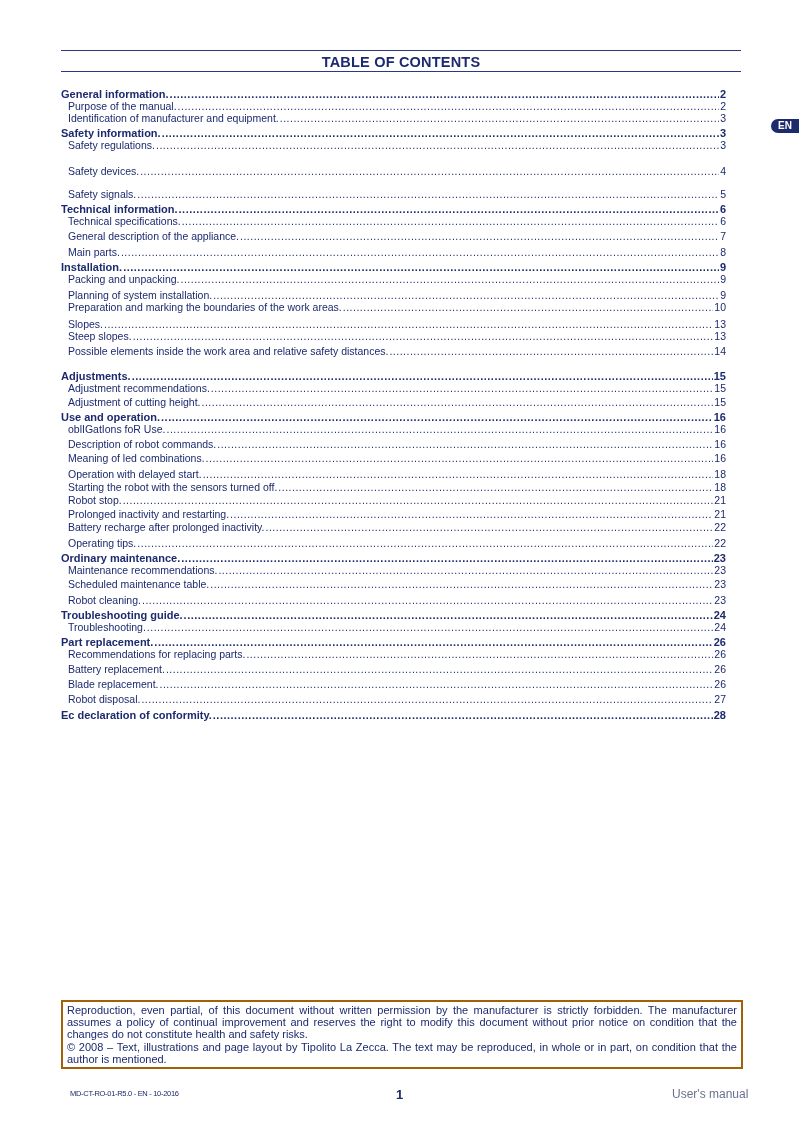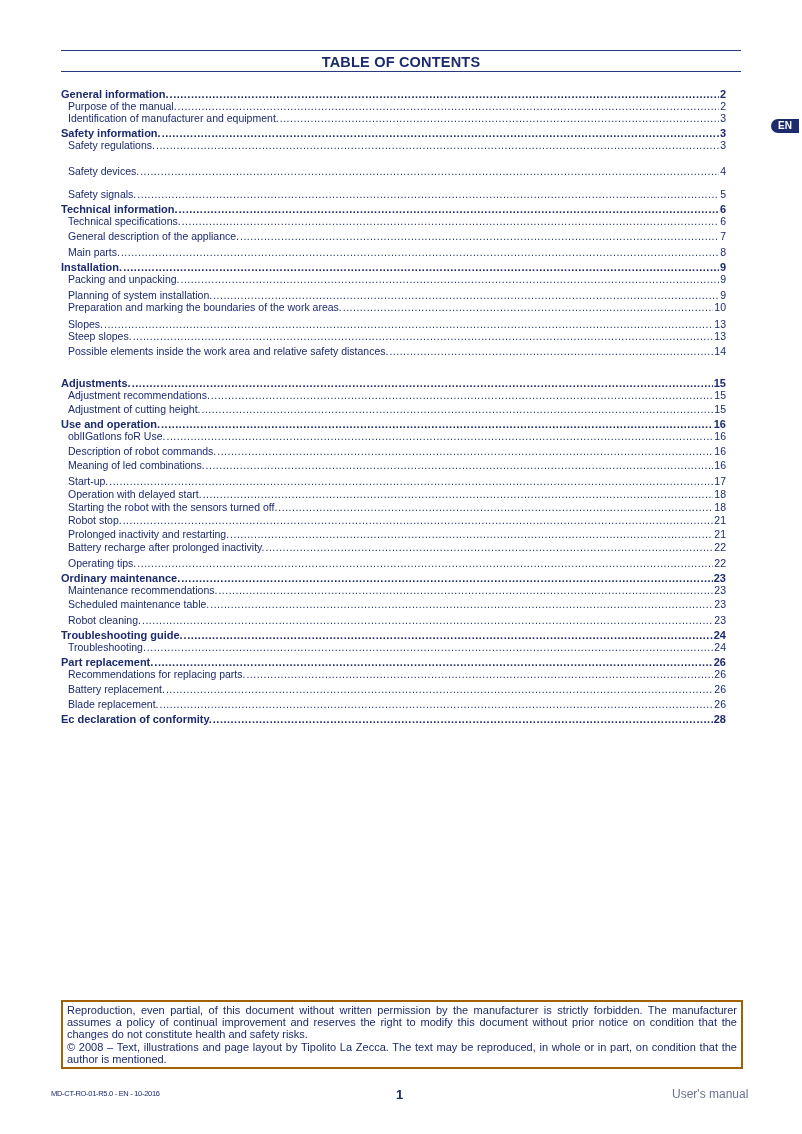--- a/index.html
+++ b/index.html
@@ -16,21 +16,21 @@
   .row { display: flex; align-items: baseline; white-space: nowrap; height: 12px; line-height: 12px; font-size: 10.5px; }
   .row.h { font-weight: bold; font-size: 11px; margin-top: 0; }
   .row.s { padding-left: 7px; }
   .row .lbl { flex: 0 0 auto; }
   .row .dots { flex: 1 1 auto; overflow: hidden; margin: 0 1px; letter-spacing: 0.5px; }
   .row .dots::after { content: "......................................................................................................................................................................................................................................................................................................"; }
   .row .pg { flex: 0 0 auto; text-align: right; }
   .notice { position: absolute; left: 61px; top: 1000px; width: 670px; padding: 2px 4px 2px 4px;
             border: 2px solid #a16207; font-size: 11px; line-height: 12.2px; text-align: justify; color: #1c2a6e; }
   .notice p { margin: 0; }
-  .foot-code { position: absolute; left: 51px; top: 1089px; font-size: 7.5px; letter-spacing: -0.3px; color: #1c2a6e; }
+  .foot-code { position: absolute; left: 70px; top: 1089px; font-size: 7.5px; letter-spacing: -0.3px; color: #1c2a6e; }
   .foot-page { position: absolute; left: 396px; top: 1087px; font-size: 13px; font-weight: bold; color: #1c2a6e; }
   .foot-right { position: absolute; left: 672px; top: 1087px; font-size: 12px; color: #6a7290; }
 </style>
 </head>
 <body>
 
 <div class="rule-top"></div>
 <div class="title">TABLE OF CONTENTS</div>
 <div class="rule-mid"></div>
 
@@ -120,21 +120,21 @@
     <div class="row s" style="margin-bottom: 3px;">
       <span class="lbl">Steep slopes.</span>
       <span class="dots"></span>
       <span class="pg">13</span>
     </div>
     <div class="row s" style="margin-bottom: 3px;">
       <span class="lbl">Possible elements inside the work area and relative safety distances.</span>
       <span class="dots"></span>
       <span class="pg">14</span>
     </div>
-    <div class="row h" style="margin-top: 20px;">
+    <div class="row h" style="margin-top: 13px;">
       <span class="lbl">Adjustments.</span>
       <span class="dots"></span>
       <span class="pg">15</span>
     </div>
     <div class="row s" style="margin-bottom: 2px;">
       <span class="lbl">Adjustment recommendations.</span>
       <span class="dots"></span>
       <span class="pg">15</span>
     </div>
     <div class="row s" style="margin-bottom: 2px;">
@@ -154,25 +154,20 @@
     </div>
     <div class="row s" style="margin-bottom: 2px;">
       <span class="lbl">Description of robot commands.</span>
       <span class="dots"></span>
       <span class="pg">16</span>
     </div>
     <div class="row s" style="margin-bottom: 4px;">
       <span class="lbl">Meaning of led combinations.</span>
       <span class="dots"></span>
       <span class="pg">16</span>
-    </div>
-    <div class="row s" style="margin-bottom: 1px;">
-      <span class="lbl">Start-up.</span>
-      <span class="dots"></span>
-      <span class="pg">17</span>
     </div>
     <div class="row s" style="margin-bottom: 1px;">
       <span class="lbl">Operation with delayed start.</span>
       <span class="dots"></span>
       <span class="pg">18</span>
     </div>
     <div class="row s" style="margin-bottom: 1px;">
       <span class="lbl">Starting the robot with the sensors turned off.</span>
       <span class="dots"></span>
       <span class="pg">18</span>
@@ -239,20 +234,25 @@
     </div>
     <div class="row s" style="margin-bottom: 3px;">
       <span class="lbl">Battery replacement.</span>
       <span class="dots"></span>
       <span class="pg">26</span>
     </div>
     <div class="row s" style="margin-bottom: 3px;">
       <span class="lbl">Blade replacement.</span>
       <span class="dots"></span>
       <span class="pg">26</span>
+    </div>
+    <div class="row s" style="margin-bottom: 4px;">
+      <span class="lbl">Robot disposal.</span>
+      <span class="dots"></span>
+      <span class="pg">27</span>
     </div>
     <div class="row h" style="margin-top: 3px;">
       <span class="lbl">Ec declaration of conformity.</span>
       <span class="dots"></span>
       <span class="pg">28</span>
     </div>
   </div>
 
 <div class="notice">
   <p>Reproduction, even partial, of this document without written permission by the manufacturer is strictly forbidden. The manufacturer assumes a policy of continual improvement and reserves the right to modify this document without prior notice on condition that the changes do not constitute health and safety risks.</p>

